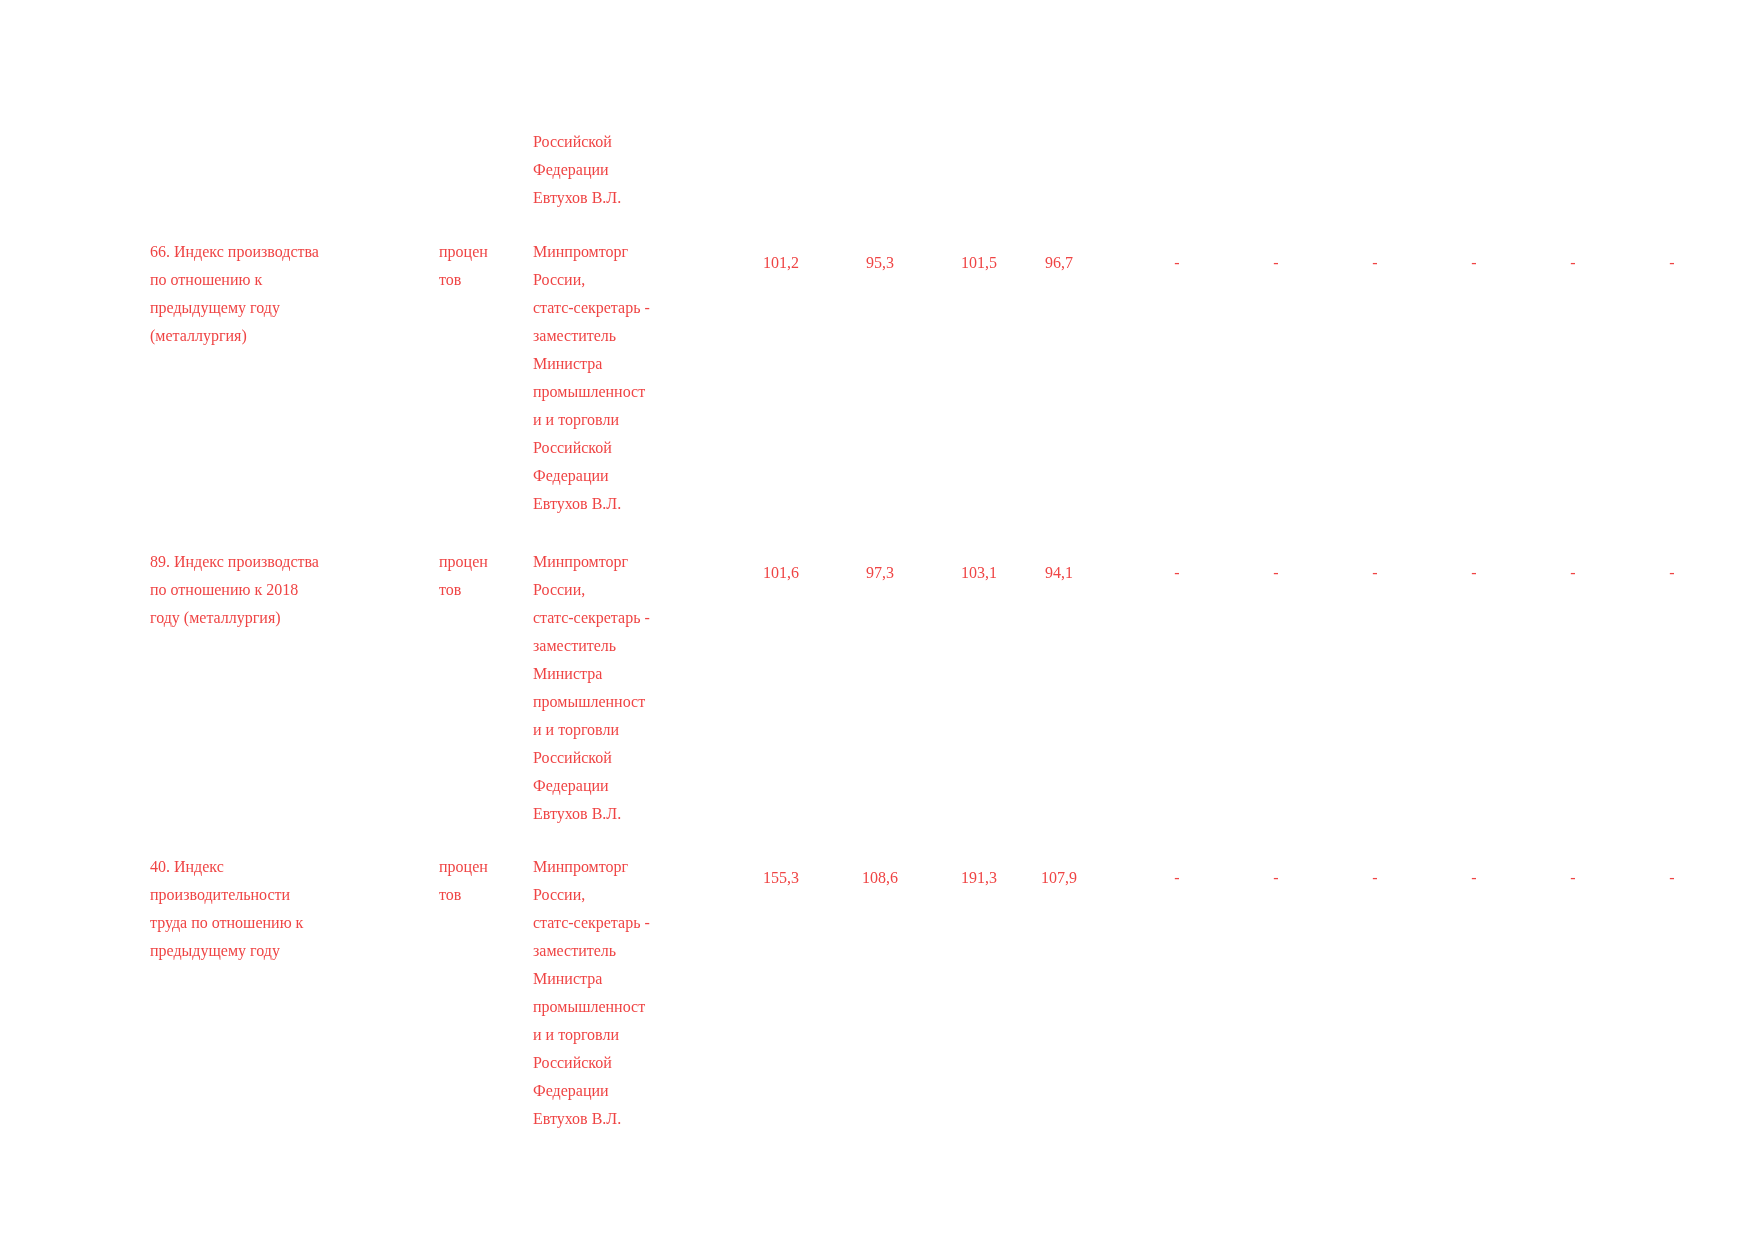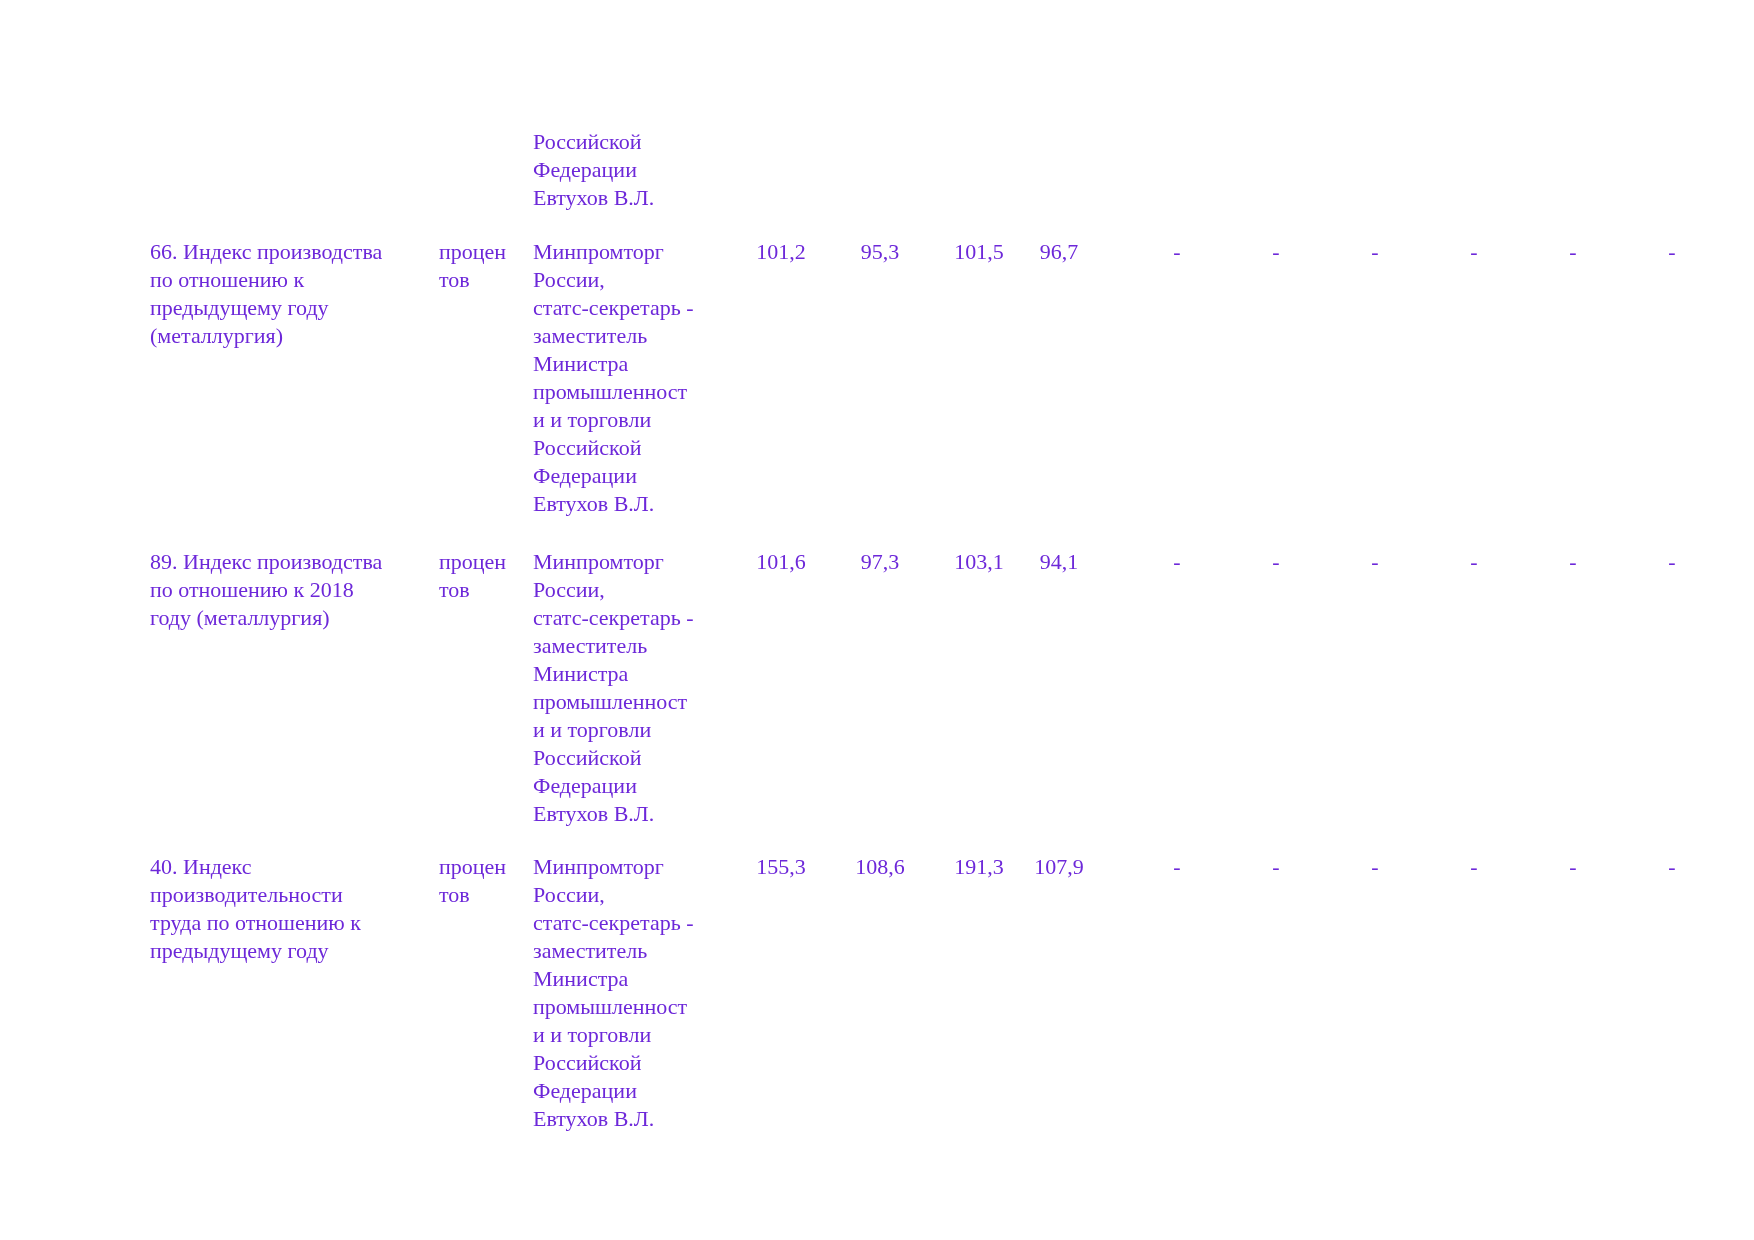--- a/index.html
+++ b/index.html
@@ -5,40 +5,40 @@
   html, body {
     margin: 0;
     padding: 0;
     background: #ffffff;
   }
   .page {
     position: relative;
     width: 1754px;
     height: 1240px;
     background: #ffffff;
-    color: #6d28d9;
+    color: #ef4444;
     font-family: "Liberation Serif", "DejaVu Serif", serif;
-    font-size: 22px;
+    font-size: 16px;
     line-height: 28px;
     overflow: hidden;
   }
   .t-row {
     position: absolute;
     left: 150px;
     width: 1604px;
   }
   .cell {
     position: absolute;
     top: 0;
     white-space: pre-line;
   }
   .c-name { left: 0;     width: 284px; text-align: left; }
   .c-unit { left: 289px; width: 78px;  }
   .c-resp { left: 383px; width: 215px; text-align: left; }
-  .c-val  { width: 98px; text-align: center; }
+  .c-val  { width: 98px; text-align: center; margin-top: 11px; }
   .c-v0 { left: 582px; }
   .c-v1 { left: 681px; }
   .c-v2 { left: 780px; }
   .c-v3 { left: 860px; }
   .c-v4 { left: 978px; }
   .c-v5 { left: 1077px; }
   .c-v6 { left: 1176px; }
   .c-v7 { left: 1275px; }
   .c-v8 { left: 1374px; }
   .c-v9 { left: 1473px; }

